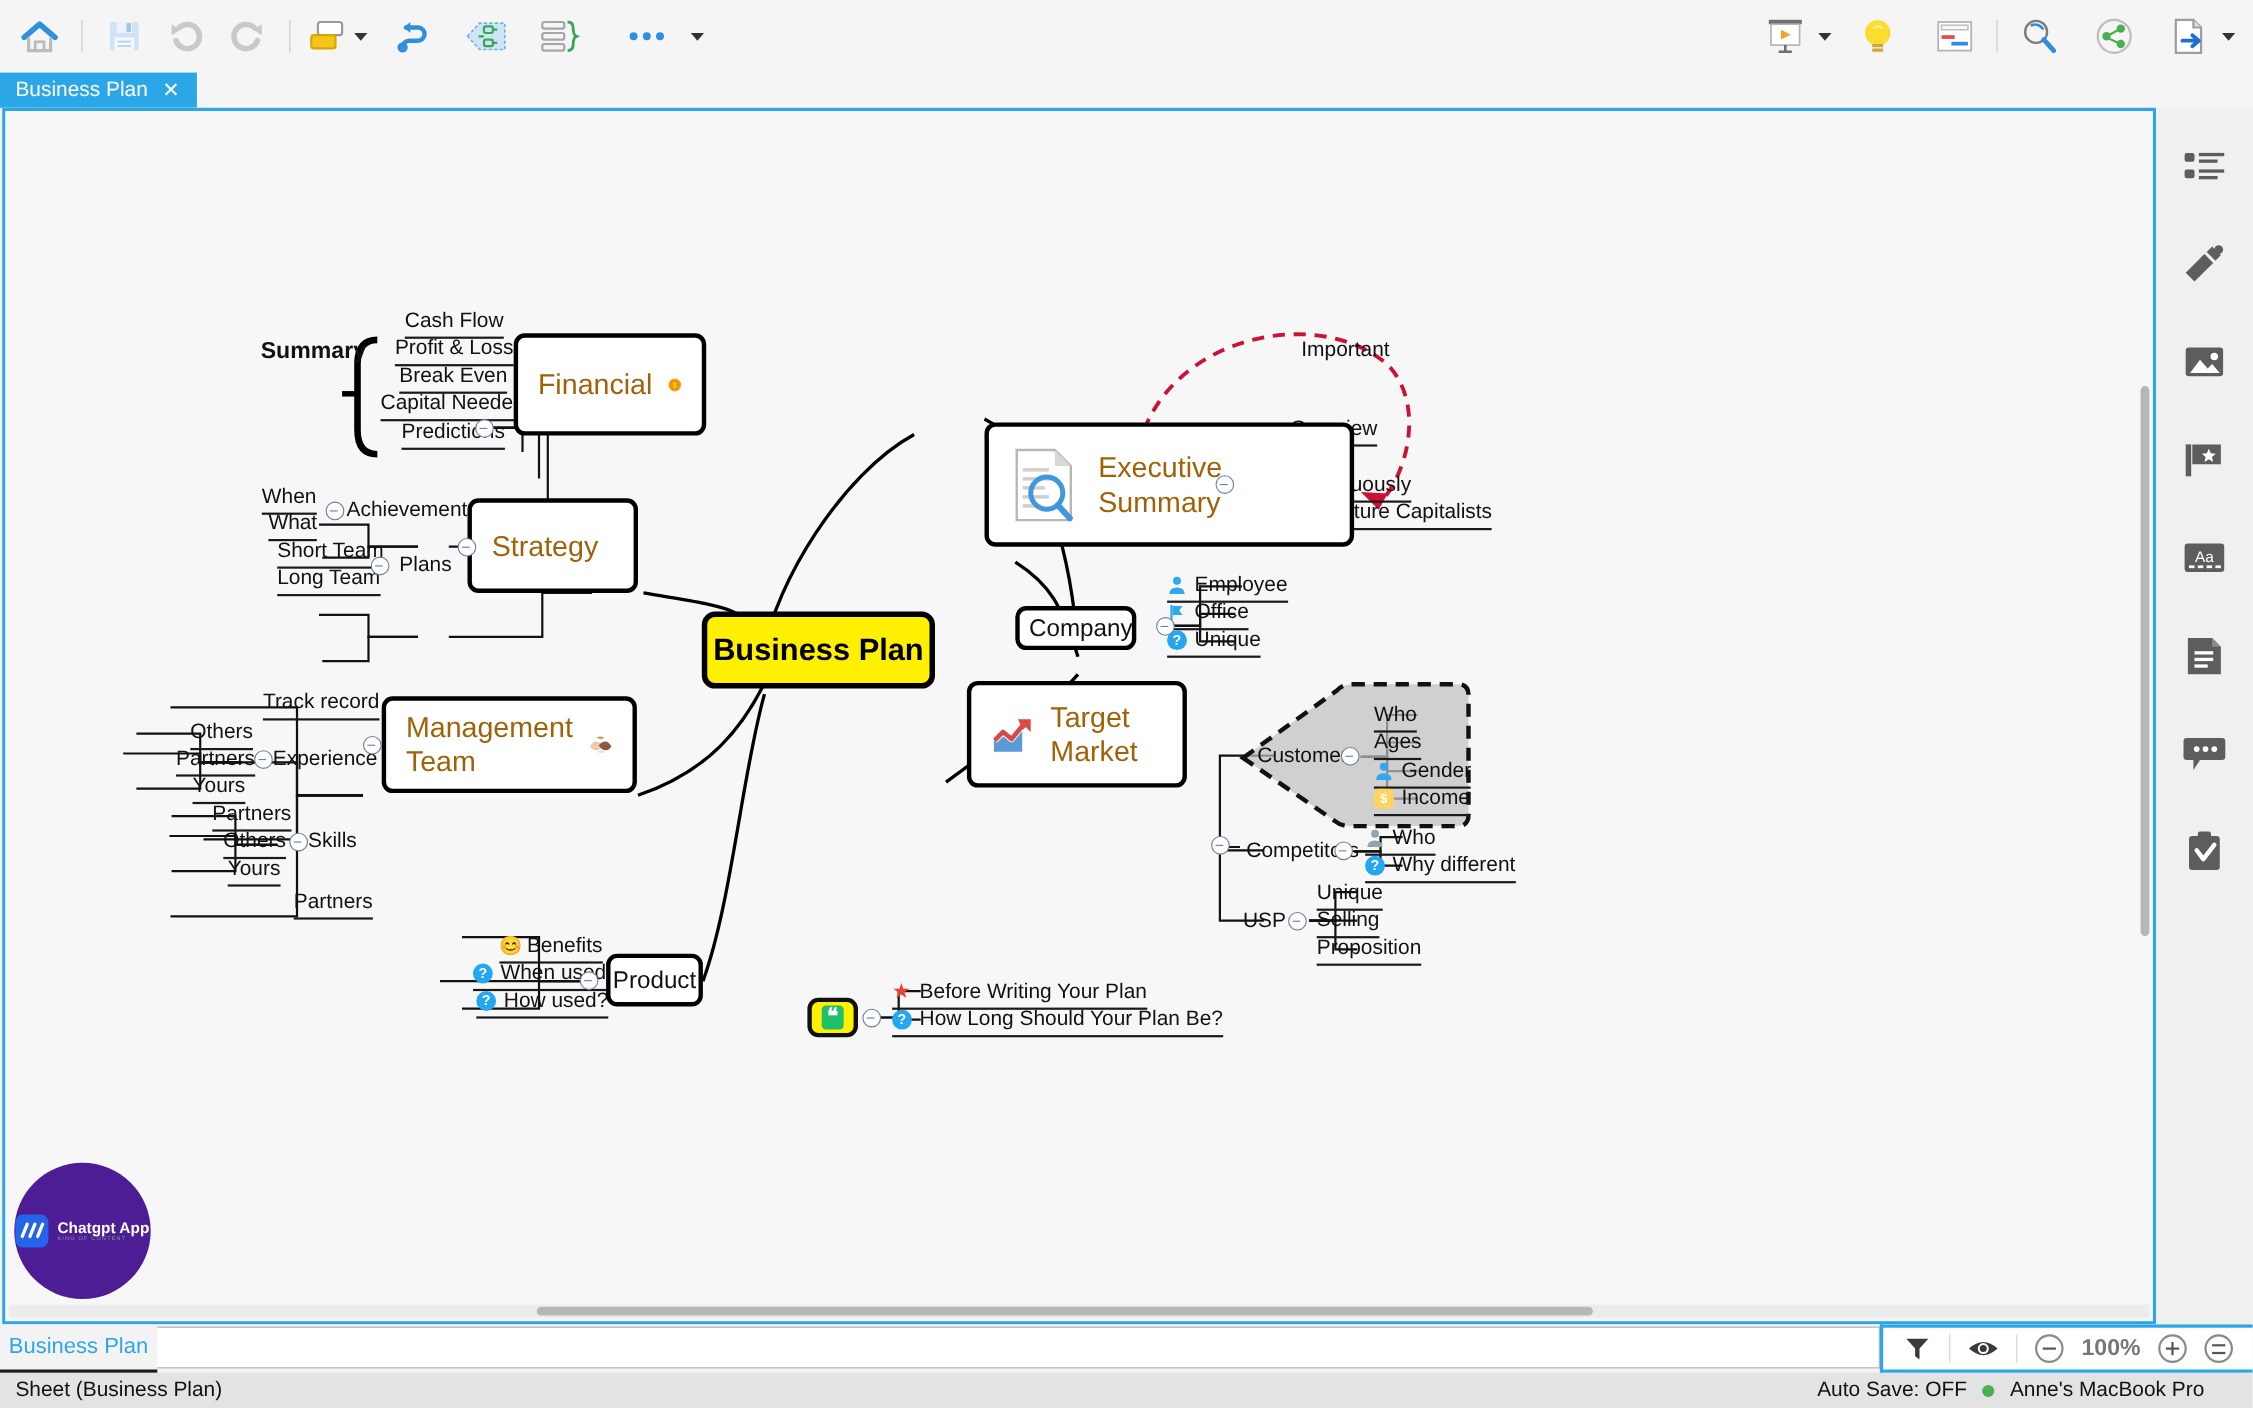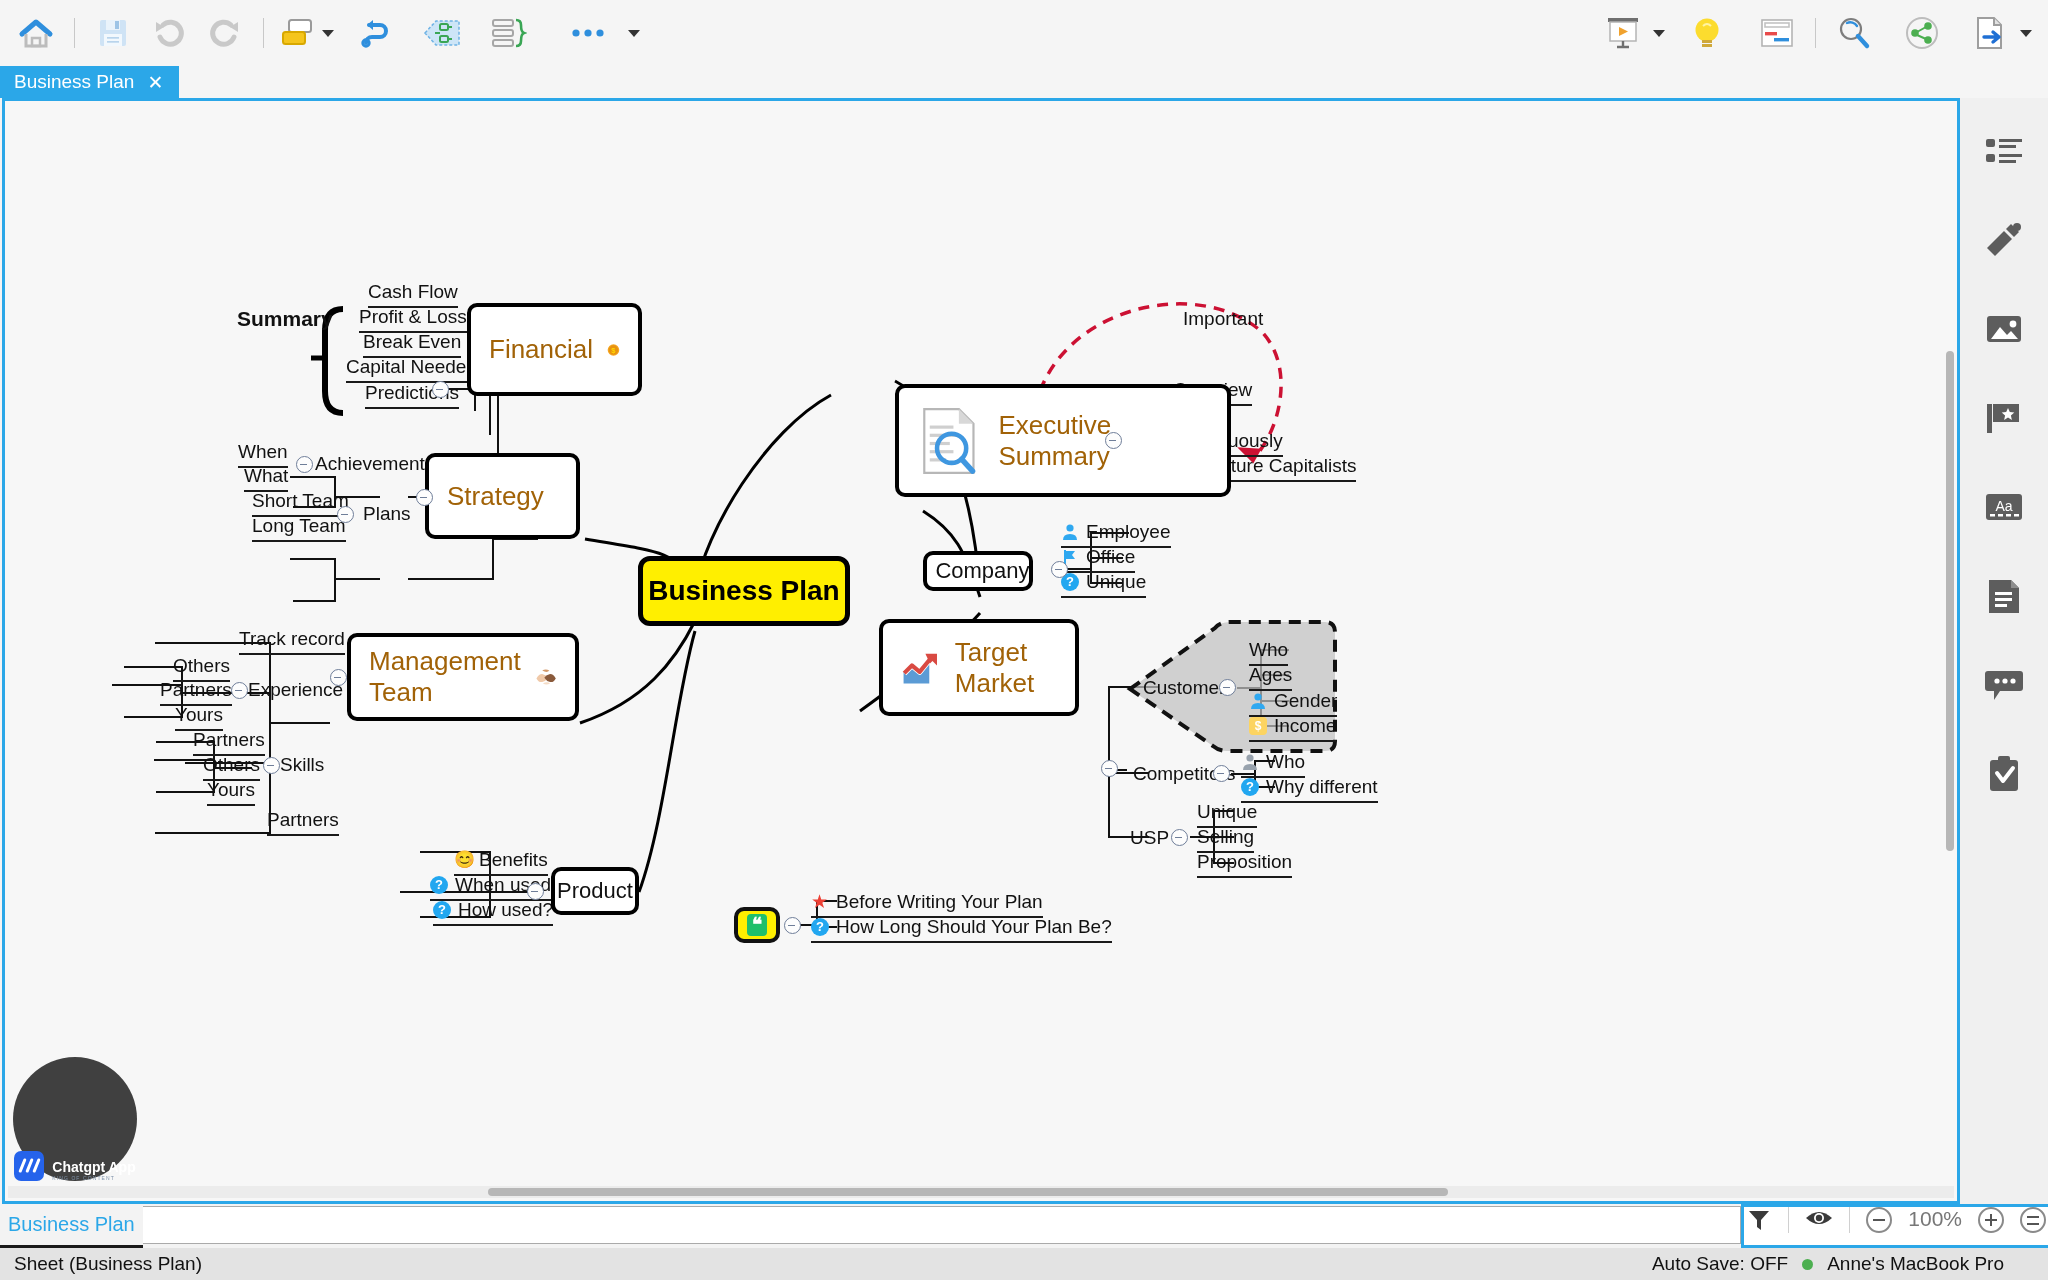--- a/index.html
+++ b/index.html
@@ -140,22 +140,22 @@
   }
 
   #rel-label {
     position: absolute; font-size: 19px; color: #111; z-index: 8;
   }
 
   
   #logo {
     position: absolute; left: 8px; bottom: 20px;
     width: 124px; height: 124px; border-radius: 50%;
-    background: #404040;
-    display: flex; align-items: flex-end; justify-content: center; gap: 8px;
+    background: #4c1d95;
+    display: flex; align-items: center; justify-content: center; gap: 8px;
     z-index: 9;
   }
   #logo .mark {
     width: 30px; height: 30px; background: #2563eb; border-radius: 7px;
     position: relative;
   }
   #logo .mark span {
     position: absolute; width: 3px; height: 15px; background: #fff;
     transform: rotate(22deg); border-radius: 2px; top: 7px;
   }
@@ -194,22 +194,22 @@
   #sheet-tab {
     display: flex; align-items: center; padding: 0 8px;
     color: #2ba7e8; font-size: 20px;
     border-bottom: 3px solid #1a1a1a;
   }
   #sheet-input {
     flex: 1; background: #fff; border: 1px solid #aaa; border-left: none;
     margin: 2px 0 4px 0;
   }
   #sheet-right {
-    display: flex; gap: 16px; padding: 0 2px;
-    border: 3px solid #2ba7e8; border-right: none; background: #fff;
+    display: flex; align-items: center; gap: 16px; padding: 0 18px;
+    border: 3px solid #2ba7e8; border-right: none; background: #fff; font-weight: bold;
   }
   .zbtn {
     width: 26px; height: 26px; border: 2px solid #8a8a8a; border-radius: 50%;
     position: relative; display: inline-block;
   }
   .zbtn::before {
     content: ""; position: absolute; left: 5px; top: 10px;
     width: 12px; height: 2px; background: #555;
   }
   .zbtn.plus::after {

